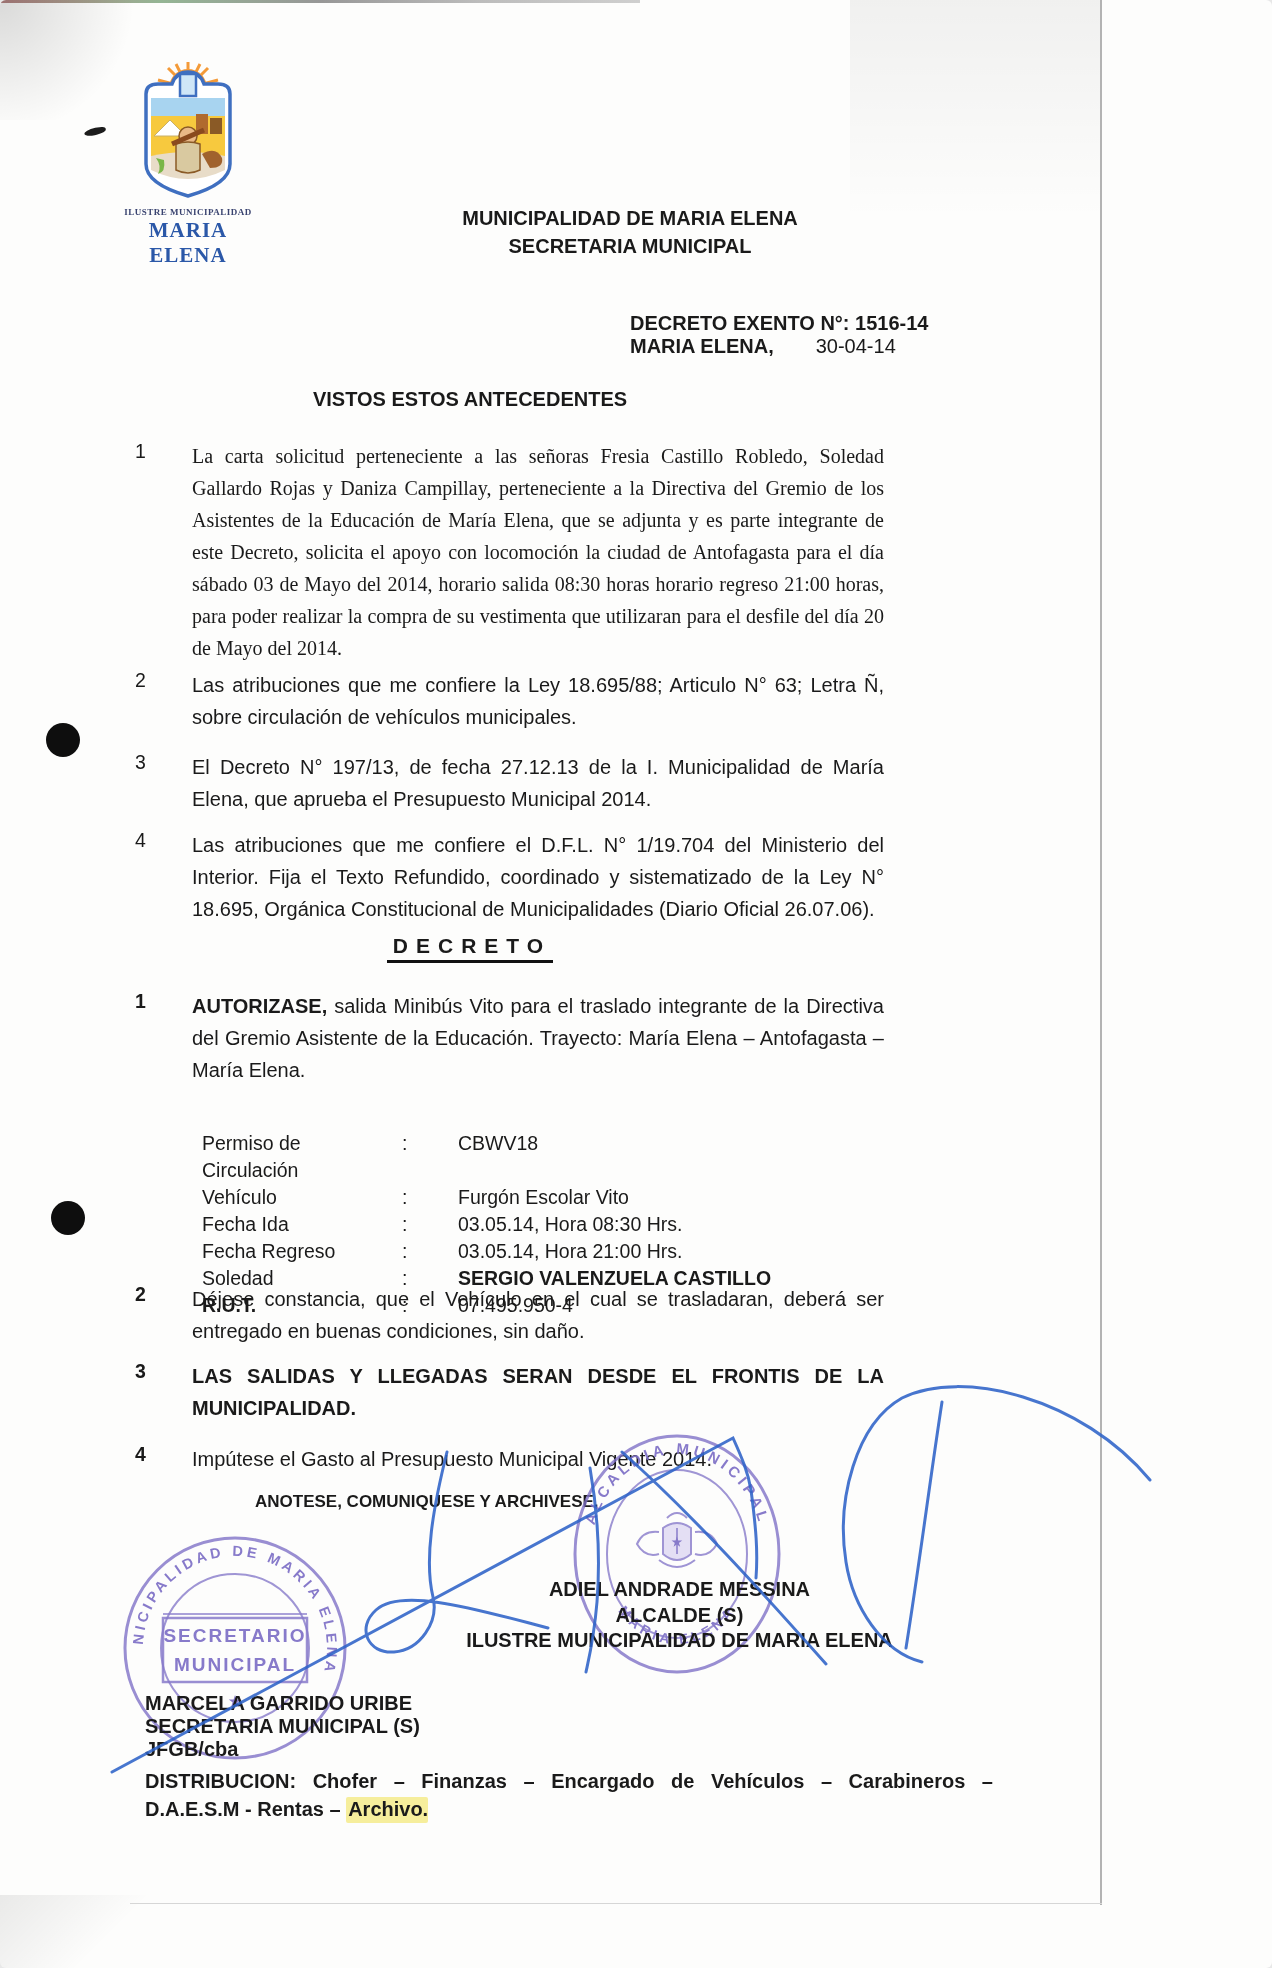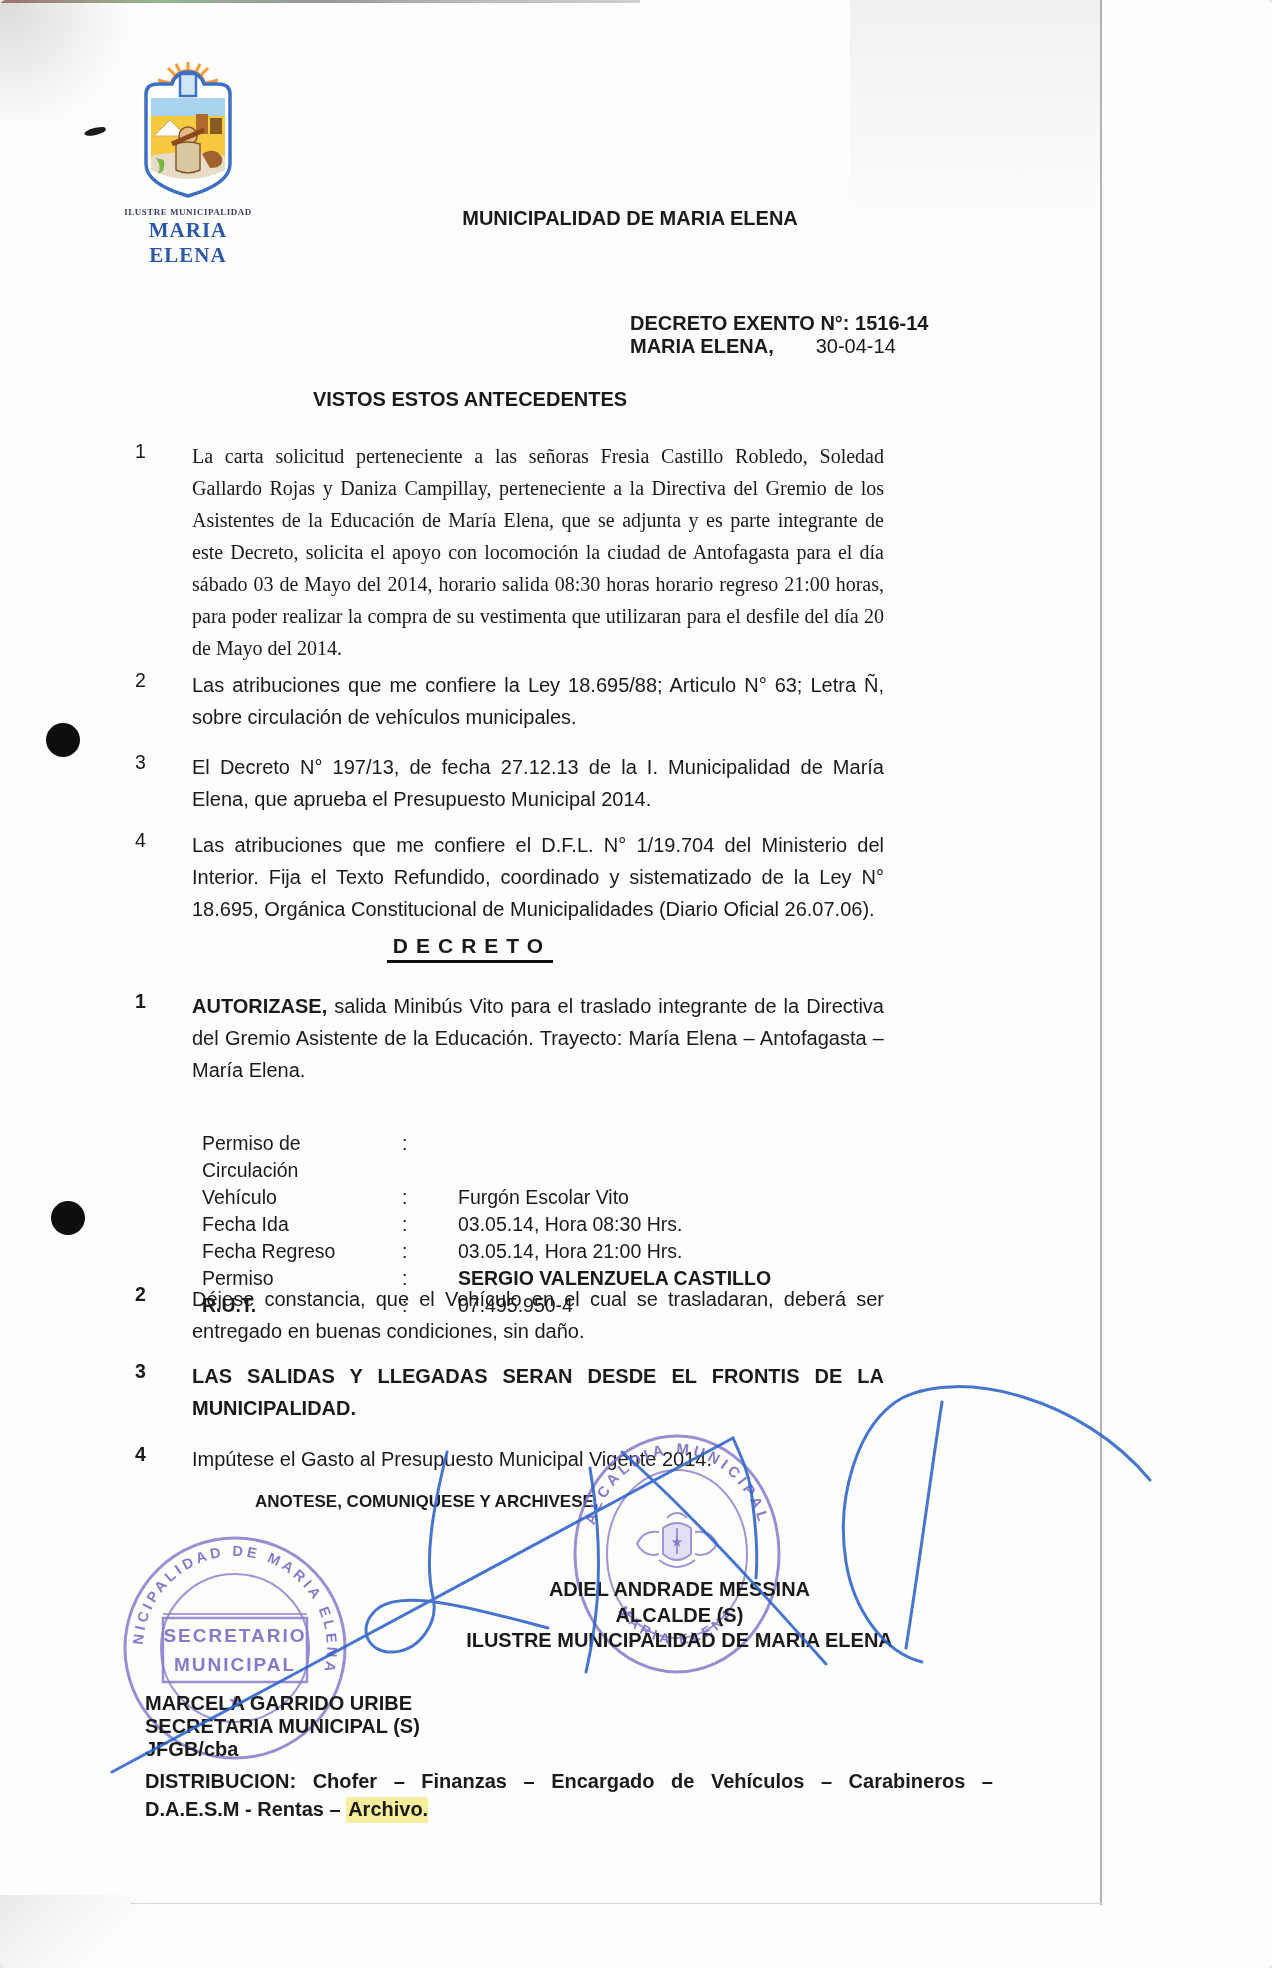--- a/index.html
+++ b/index.html
@@ -114,20 +114,21 @@
       <circle cx="52" cy="78" r="9" fill="#e9b887" stroke="#8a5a26" stroke-width="1.5"></circle>
       <path d="M40,86 Q52,82 64,86 L64,112 Q52,118 40,112 Z" fill="#d9c9a0" stroke="#8a5a26" stroke-width="1.5"></path>
       <line x1="36" y1="86" x2="68" y2="72" stroke="#8a4a1e" stroke-width="5"></line>
     </svg>
     <div class="logo-small">ILUSTRE MUNICIPALIDAD</div>
     <div class="logo-name">MARIA ELENA</div>
   </div>
 
   <div class="hdr-title">
     <div>MUNICIPALIDAD DE MARIA ELENA</div>
+    <div>SECRETARIA MUNICIPAL</div>
   </div>
 
   <div class="decree-no">
     <div class="b">DECRETO EXENTO N°: 1516-14</div>
     <div>
       <span class="b">MARIA ELENA,</span><span class="decree-gap"></span><span>30-04-14</span>
     </div>
   </div>
 
   <div class="vistos-heading">VISTOS ESTOS ANTECEDENTES</div>
@@ -155,38 +156,39 @@
 
   <div class="item bold-num d1">
     <div class="num">1</div>
     <div class="txt"><span class="lead">AUTORIZASE,</span><span> salida Minibús Vito para el traslado integrante de la Directiva del Gremio Asistente de la Educación.  Trayecto: María Elena – Antofagasta – María Elena.</span></div>
   </div>
 
   <div class="details">
     <div class="drow">
       <span class="dlabel">Permiso de Circulación</span>
       <span class="dsep">:</span>
+      <span class="dvalue">CBWV18</span>
     </div>
     <div class="drow">
       <span class="dlabel">Vehículo</span>
       <span class="dsep">:</span>
       <span class="dvalue">Furgón Escolar Vito</span>
     </div>
     <div class="drow">
       <span class="dlabel">Fecha Ida</span>
       <span class="dsep">:</span>
       <span class="dvalue">03.05.14,  Hora 08:30 Hrs.</span>
     </div>
     <div class="drow">
       <span class="dlabel">Fecha Regreso</span>
       <span class="dsep">:</span>
       <span class="dvalue">03.05.14,  Hora 21:00 Hrs.</span>
     </div>
     <div class="drow vbold">
-      <span class="dlabel">Permiso</span>
+      <span class="dlabel">Soledad</span>
       <span class="dsep">:</span>
       <span class="dvalue">SERGIO VALENZUELA CASTILLO</span>
     </div>
     <div class="drow lbold">
       <span class="dlabel">R.U.T.</span>
       <span class="dsep">:</span>
       <span class="dvalue">07.495.950-4</span>
     </div>
   </div>
 

